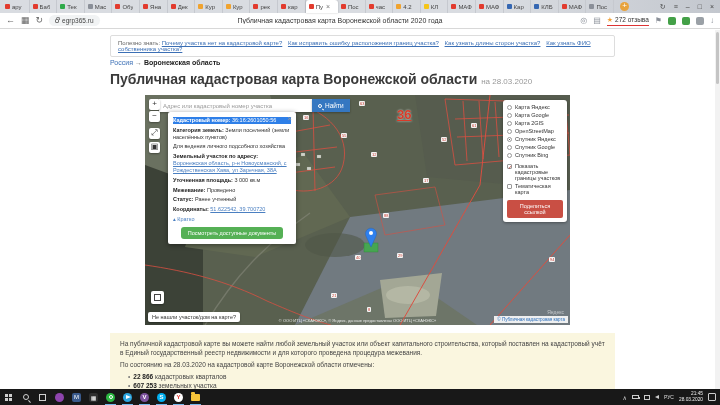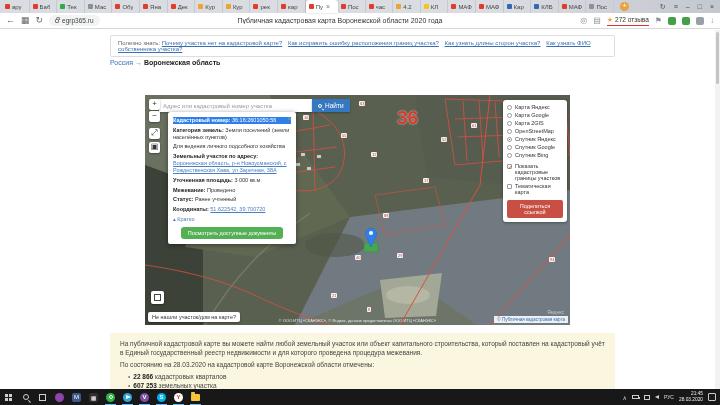--- a/index.html
+++ b/index.html
@@ -44,21 +44,21 @@
   .crumbs a { color:#3b6fb5; text-decoration:none; }
   .crumbs b { color:#222; }
 
   .h1 { position:absolute; left:110px; top:41px; font-size:14px; font-weight:600; color:#3a3a3a; }
   .h1 small { font-size:8px; font-weight:400; color:#999; }
 
   
   .map { position:absolute; left:145px; top:65px; width:425px; height:230px; background:#59604f; overflow:hidden; }
   .map svg.bg { position:absolute; inset:0; }
   .chip { position:absolute; background:rgba(255,255,255,.92); color:#c8372b; font-size:4px; line-height:5px; padding:0 1px; border-radius:1px; z-index:2; }
-  .region36 { position:absolute; left:252px; top:12px; font-size:19px; font-weight:bold; color:#d83a28; text-shadow:0 0 2px rgba(255,255,255,.8); z-index:2; }
+  .region36 { position:absolute; left:252px; top:12px; font-size:13px; font-weight:bold; color:#d83a28; text-shadow:0 0 2px rgba(255,255,255,.8); z-index:2;text-decoration:underline; }
 
   .searchrow { position:absolute; left:14px; top:4px; z-index:4; display:flex; }
   .searchinput { width:153px; height:13px; border:none; background:#fff; font-size:6px; padding:0 4px; color:#333; box-shadow:0 1px 2px rgba(0,0,0,.3); font-family:"Liberation Sans",sans-serif; }
   .searchinput::placeholder { color:#999; }
   .searchbtn { height:13px; background:#3577c1; color:#fff; border:none; font-size:6.5px; padding:0 6px; display:flex; align-items:center; gap:3px; box-shadow:0 1px 2px rgba(0,0,0,.3); }
   .mag { width:4px; height:4px; border:1px solid #fff; border-radius:50%; position:relative; }
   .mag::after { content:""; position:absolute; width:2px; height:1px; background:#fff; transform:rotate(45deg); left:3px; top:4px; }
 
   .mapctl { position:absolute; left:4px; z-index:4; width:11px; height:11px; background:#fff; border-radius:2px; box-shadow:0 1px 2px rgba(0,0,0,.35); text-align:center; font-size:8px; line-height:10px; color:#333; }
   .ctl-plus { top:4px; } .ctl-minus { top:16px; }
@@ -308,20 +308,24 @@
   <a class="ulink" href="#">Как узнать ФИО собственника участка?</a>
 </span>
   </div>
 
   <div class="crumbs">
     <a href="#">Россия</a>
     <span>→</span>
     <b>Воронежская область</b>
   </div>
 
+  <div class="h1">
+    <span>Публичная кадастровая карта Воронежской области</span>
+    <small>на 28.03.2020</small>
+  </div>
 
   <div class="map">
     <svg class="bg" viewBox="0 0 425 230" preserveAspectRatio="none">
       <rect width="425" height="230" fill="#59604f"></rect>
       <rect x="0" y="0" width="58" height="230" fill="#3c4237"></rect>
       <polygon points="0,0 125,0 143,58 60,92 0,70" fill="#6a7160"></polygon>
       <polygon points="60,92 160,60 205,122 110,162 40,152" fill="#616852"></polygon>
       <polygon points="270,0 425,0 425,95 282,82" fill="#565c4e"></polygon>
       <polygon points="205,122 425,95 425,230 150,230" fill="#747d88" opacity="0.88"></polygon>
       <polygon points="150,230 262,182 332,230" fill="#6d7568"></polygon>

